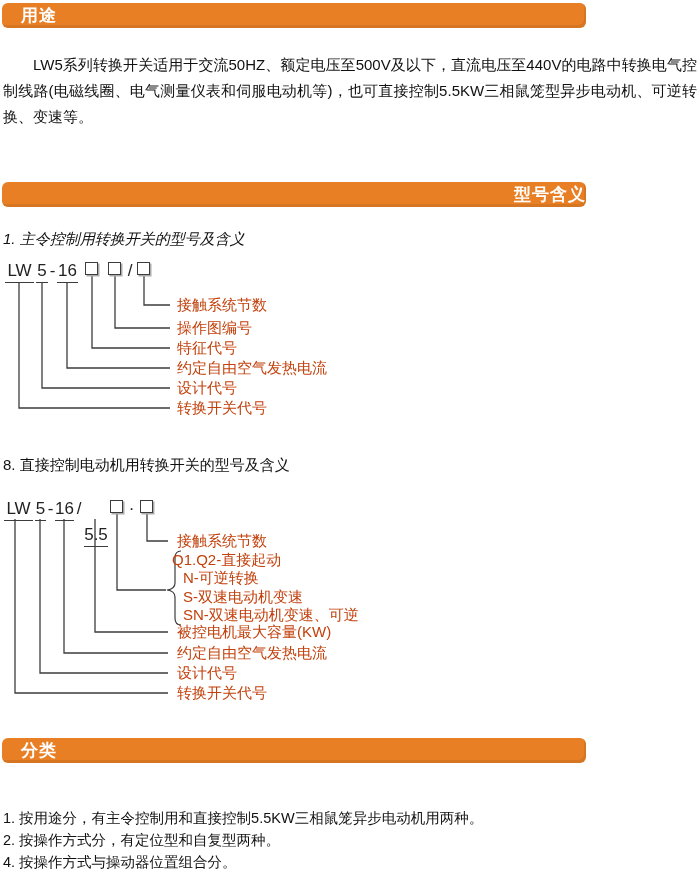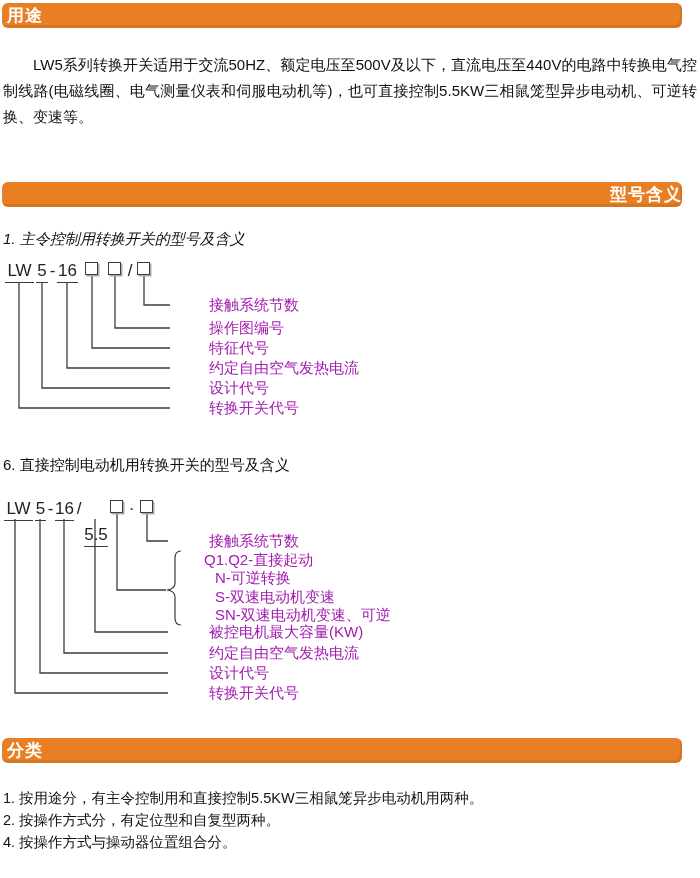--- a/index.html
+++ b/index.html
@@ -2,25 +2,25 @@
 <html style="--accent: #e87f25;"><head>
 <meta charset="utf-8">
 <style>
   html,body{margin:0;padding:0;}
   body{
     width:700px;height:878px;position:relative;background:#ffffff;
     font-family:"Liberation Sans","DejaVu Sans",sans-serif;
     color:#1a1a1a;overflow:hidden;
   }
   .bar{
-    position:absolute;left:2px;width:680px;height:25px;
+    position:absolute;left:2px;width:584px;height:25px;
     background:var(--accent,#e87f25);
     border-radius:6px;
     color:#ffffff;font-weight:bold;font-size:17px;line-height:25px;
-    padding-left:5px;box-sizing:border-box;
+    padding-left:19px;box-sizing:border-box;
     box-shadow:inset -2px -3px 0 rgba(0,0,0,0.07);
     letter-spacing:1px;
   }
   .para{
     position:absolute;left:3px;width:694px;
     font-size:15px;line-height:26px;color:#111;
     text-indent:2em;text-align:justify;
   }
   .subheading{
     position:absolute;left:3px;font-size:15px;color:#111;white-space:nowrap;
@@ -30,23 +30,23 @@
   .mpart{
     position:absolute;top:4px;font-size:17px;line-height:21px;color:#222;
     text-align:center;white-space:nowrap;
   }
   .ul{border-bottom:1.8px solid #3c3c3c;padding-bottom:1px;}
   .cbox{
     position:absolute;top:6px;width:11px;height:11px;background:#fff;
     border:1.7px solid #3c3c3c;box-shadow:1.5px 1.5px 0 #ababab;
   }
   .dlabel{
-    position:absolute;font-size:15px;line-height:18px;color:#a21caf;white-space:nowrap;margin-left:32px;
+    position:absolute;font-size:15px;line-height:18px;color:#c2410c;white-space:nowrap;
   }
-  .list{position:absolute;left:3px;}
+  .list{position:absolute;left:3px;margin-top:20px;}
   .list-item{font-size:14.5px;line-height:22px;color:#111;white-space:nowrap;}
 </style>
 </head>
 <body>
 
 <div class="bar" style="top:3px;">用途</div>
 
 <div class="para" style="top:52px;">LW5系列转换开关适用于交流50HZ、额定电压至500V及以下，直流电压至440V的电路中转换电气控制线路(电磁线圈、电气测量仪表和伺服电动机等)，也可直接控制5.5KW三相鼠笼型异步电动机、可逆转换、变速等。</div>
 
 <div class="bar" style="top:182px;text-align:right;">型号含义</div>
@@ -74,21 +74,21 @@
   <span class="cbox" style="left:137px;"></span>
 
   <div class="dlabel" style="left:177px;top:40px;">接触系统节数</div>
   <div class="dlabel" style="left:177px;top:63px;">操作图编号</div>
   <div class="dlabel" style="left:177px;top:83px;">特征代号</div>
   <div class="dlabel" style="left:177px;top:103px;">约定自由空气发热电流</div>
   <div class="dlabel" style="left:177px;top:123px;">设计代号</div>
   <div class="dlabel" style="left:177px;top:143px;">转换开关代号</div>
 </div>
 
-<div class="subheading" style="top:456px;">6. 直接控制电动机用转换开关的型号及含义</div>
+<div class="subheading" style="top:456px;">8. 直接控制电动机用转换开关的型号及含义</div>
 
 <div class="diagram" style="top:494px;height:212px;">
   <svg class="dsvg" width="700" height="212">
     <g stroke="#3c3c3c" stroke-width="1.3" fill="none">
       <path d="M147 20 V47 H168"></path>
       <path d="M117 20 V96 H166"></path>
       <path d="M95 25 V138 H168"></path>
       <path d="M64 25 V159 H168"></path>
       <path d="M40 25 V179 H168"></path>
       <path d="M15 25 V199 H168"></path>

